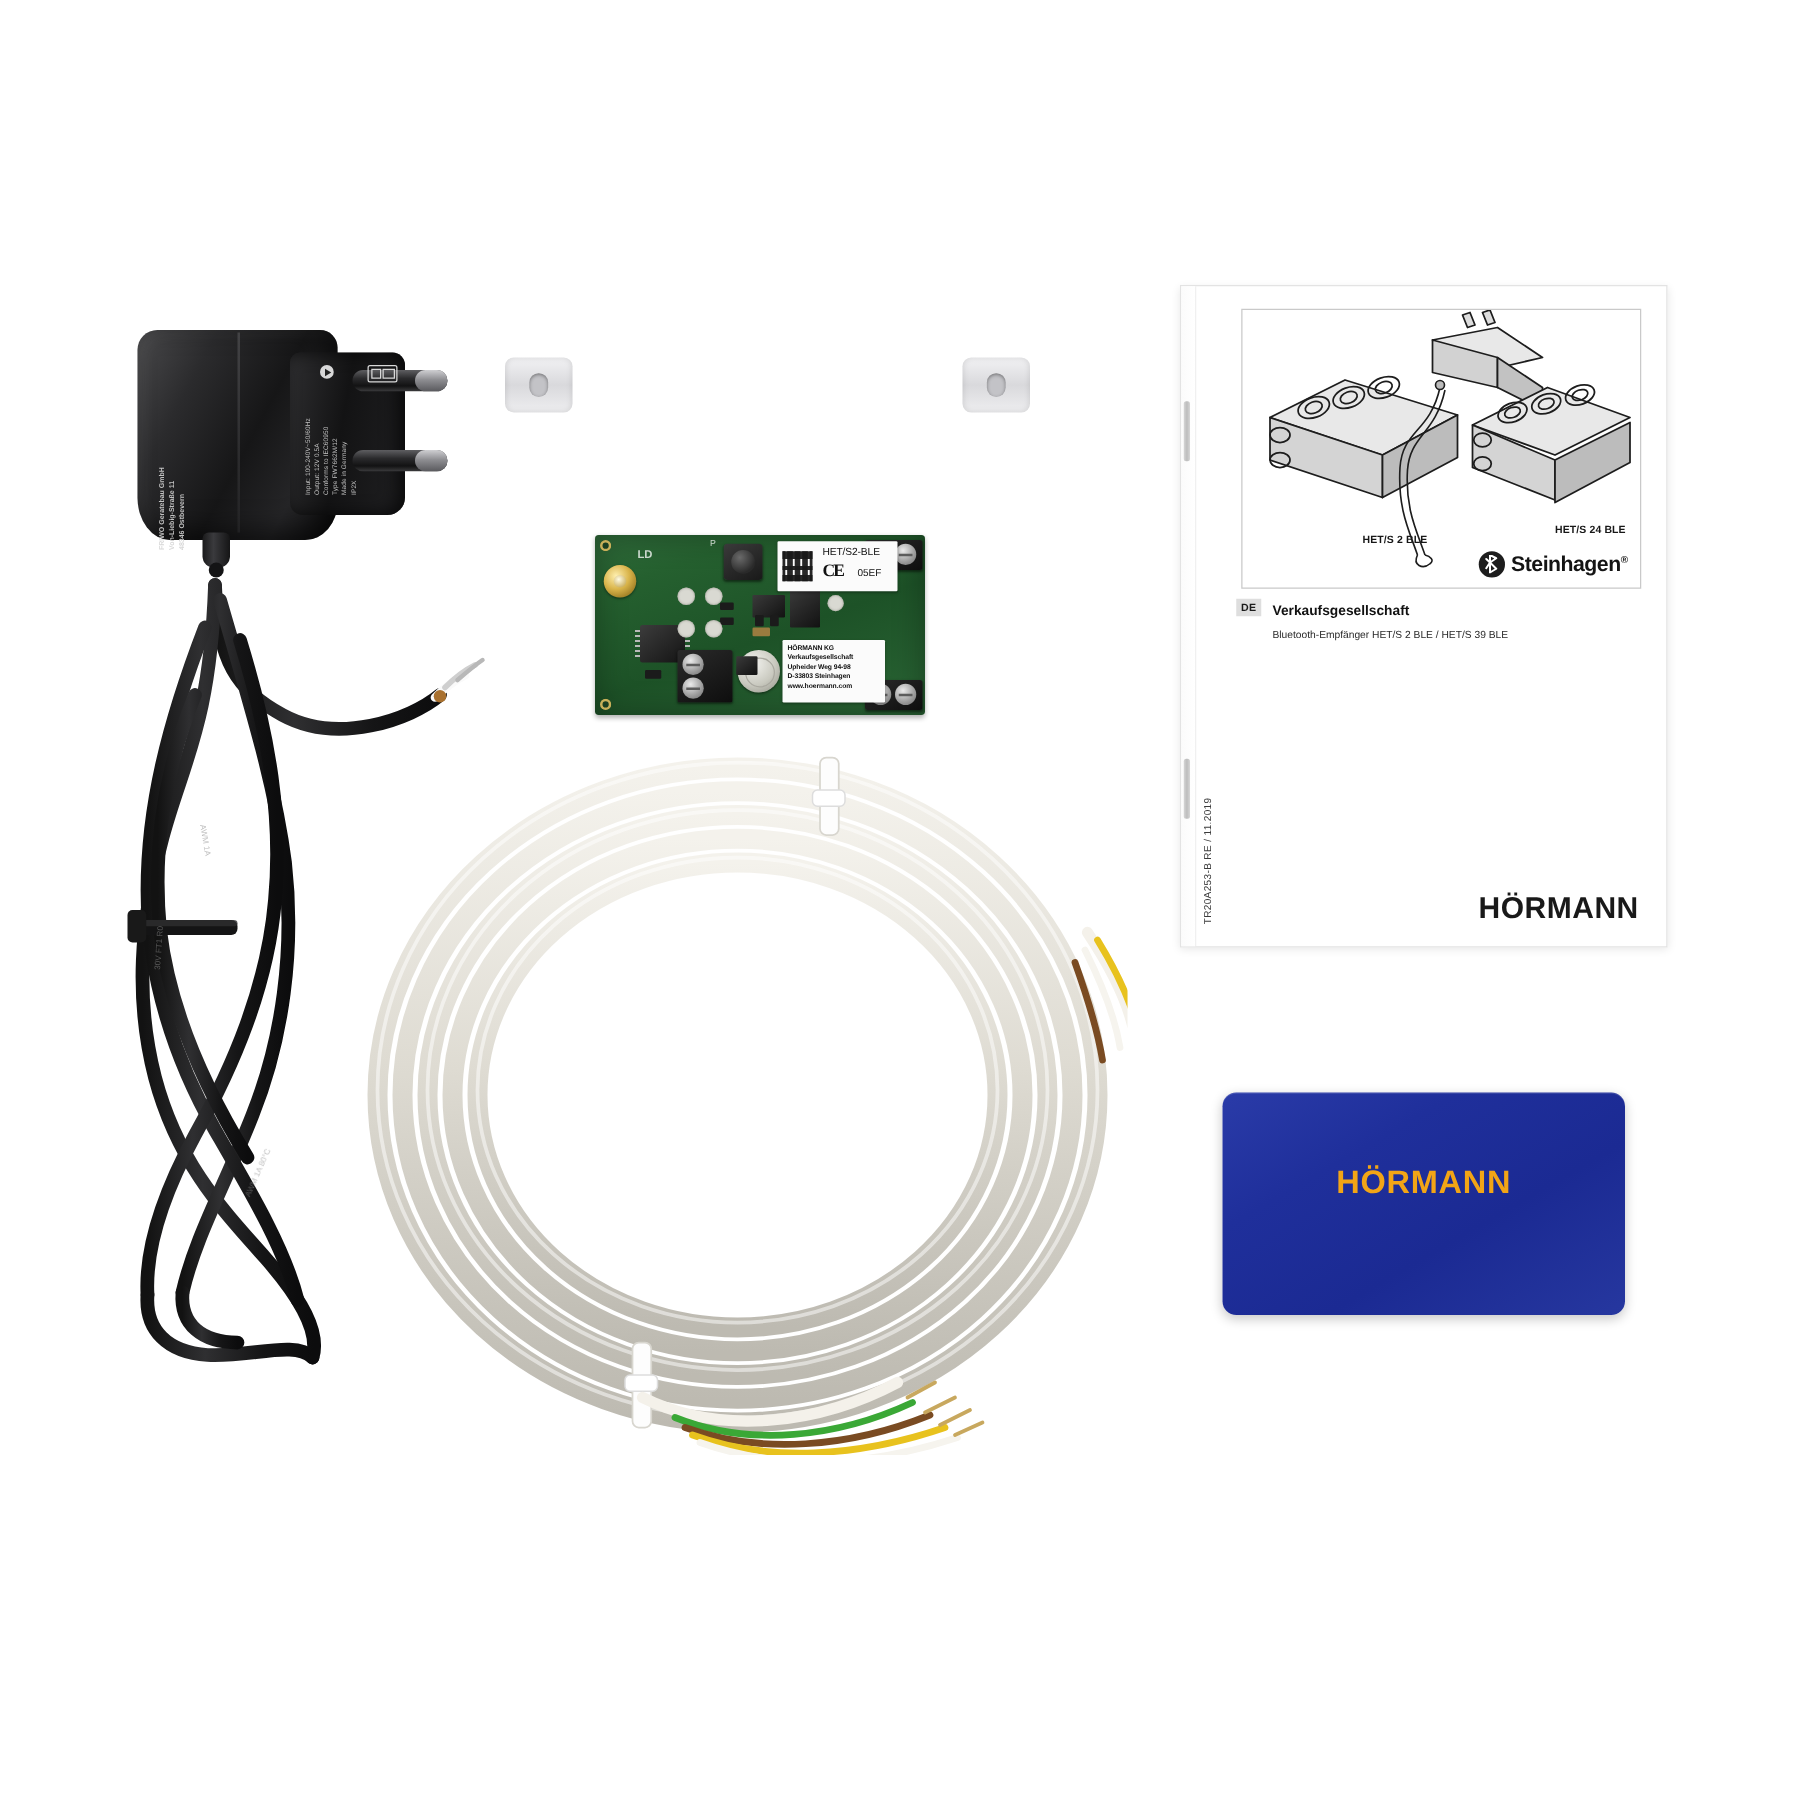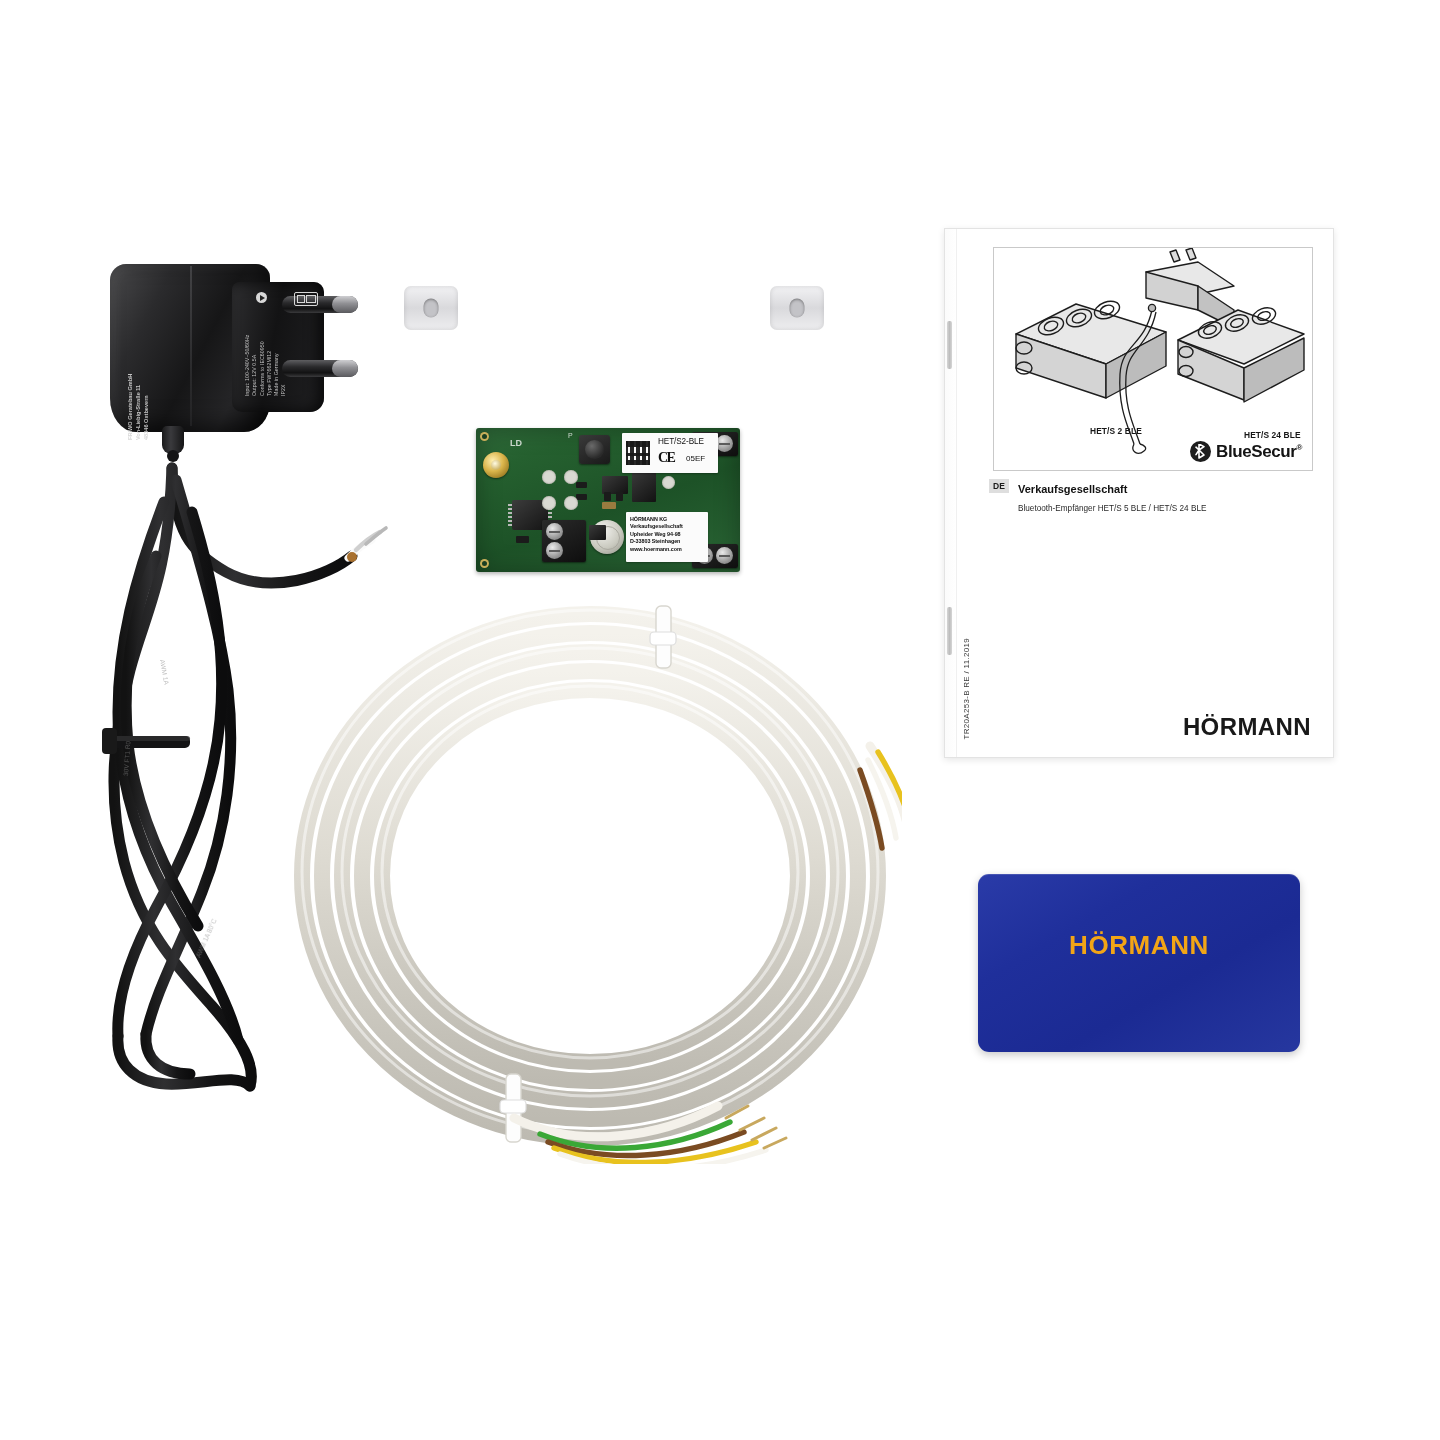--- a/index.html
+++ b/index.html
@@ -194,21 +194,21 @@
   .man-spine{position:absolute;left:0;top:0;width:11px;height:100%;
     background:linear-gradient(90deg,#fbfbfb,#fff);border-right:1px solid #f0f0f0;}
   .staple{position:absolute;left:2px;width:5px;height:48px;border-radius:2px;
     background:linear-gradient(90deg,#d6d6d6,#bdbdbd,#d6d6d6);}
   #staple1{top:92px;}
   #staple2{top:378px;}
   .man-frame{position:absolute;left:48px;top:18px;width:318px;height:222px;
     border:1px solid #c9c9c9;}
   .man-caption{position:absolute;font-size:8.4px;font-weight:bold;color:#171717;letter-spacing:.1px;}
   #cap-left{left:96px;top:178px;}
-  #cap-right{left:250px;top:182px;}
+  #cap-right{left:250px;top:170px;}
   .bt-logo{position:absolute;right:10px;bottom:8px;display:flex;align-items:center;gap:5px;}
   .bt-mark{width:21px;height:21px;border-radius:50%;background:#1d1d1d;position:relative;}
   .bt-mark svg{position:absolute;left:5px;top:3px;}
   .bt-word{font-size:17px;font-weight:bold;color:#141414;letter-spacing:-.4px;}
   .bt-word sup{font-size:8px;vertical-align:super;}
   .man-de{position:absolute;left:44px;top:250px;display:flex;gap:9px;align-items:flex-start;}
   .de-badge{width:20px;height:14px;background:#dedede;color:#1b1b1b;font-size:8.5px;font-weight:bold;
     display:flex;align-items:center;justify-content:center;letter-spacing:.2px;}
   .de-t1{font-size:11px;font-weight:bold;color:#111;line-height:13px;}
   .de-t2{font-size:8.2px;color:#2a2a2a;line-height:11px;margin-top:1px;}
@@ -471,31 +471,31 @@
           <path d="M140,196 C136,204 144,208 150,203 C154,200 150,197 146,196"></path>
           <circle cx="158" cy="60" r="3.6" fill="#bbb"></circle>
         </g>
       </svg>
       <div class="bt-logo">
         <span class="bt-mark">
           <svg width="11" height="15" viewBox="0 0 11 15">
             <path d="M4,0 L4,6 L1,3.2 M4,6 L9,2.6 L4,0 M4,6 L9,11 L4,14 L4,6 L1,10.6" fill="none" stroke="#fff" stroke-width="1.6" stroke-linejoin="round" stroke-linecap="round"></path>
           </svg>
         </span>
-        <span class="bt-word"><span>BlueSecur</span><sup>®</sup></span>
+        <span class="bt-word"><span>Steinhagen</span><sup>®</sup></span>
       </div>
       <div class="man-caption" id="cap-left">HET/S 2 BLE</div>
       <div class="man-caption" id="cap-right">HET/S 24 BLE</div>
     </div>
 
     <div class="man-de">
       <span class="de-badge">DE</span>
       <span>
         <span class="de-t1">Verkaufsgesellschaft</span><br>
-        <span class="de-t2">Bluetooth-Empfänger HET/S 5 BLE / HET/S 24 BLE</span>
+        <span class="de-t2">Bluetooth-Empfänger HET/S 2 BLE / HET/S 39 BLE</span>
       </span>
     </div>
 
     <div class="man-code">TR20A253-B RE / 11.2019</div>
     <div class="man-hoermann">HÖRMANN</div>
   </div>
 
   <div class="abs nosel" id="card">
     <div class="card-hoermann">HÖRMANN</div>
   </div>

